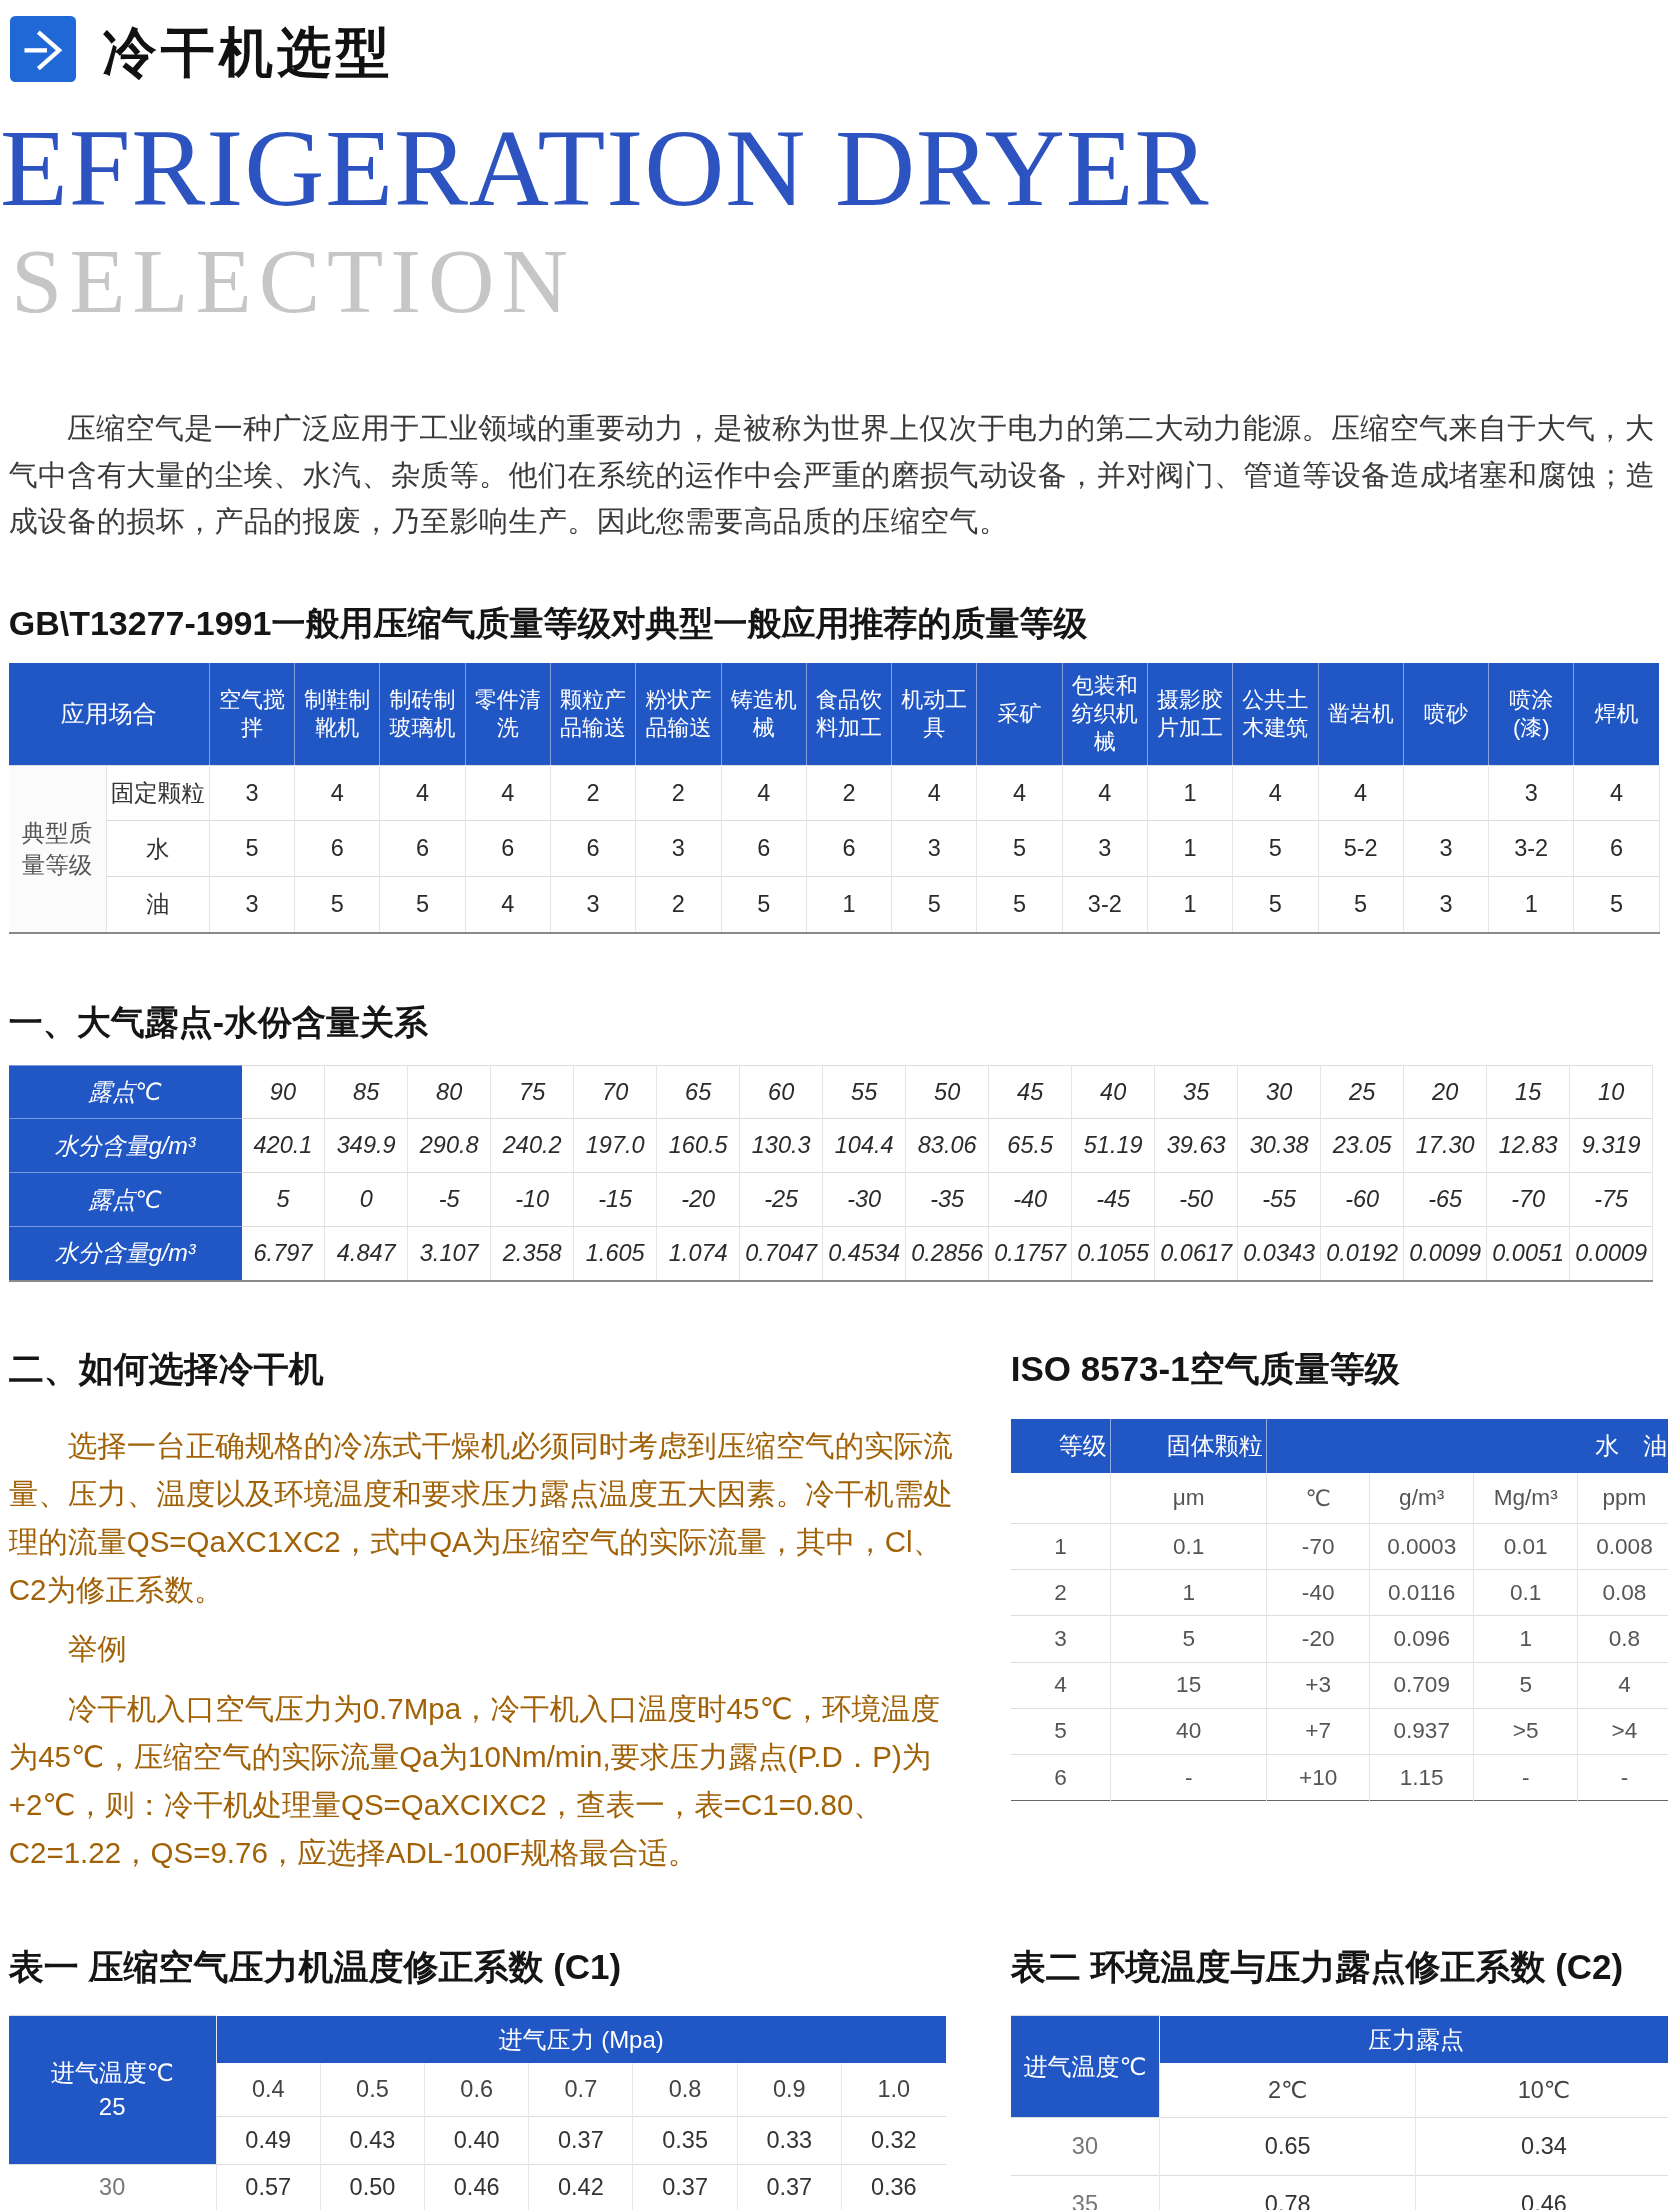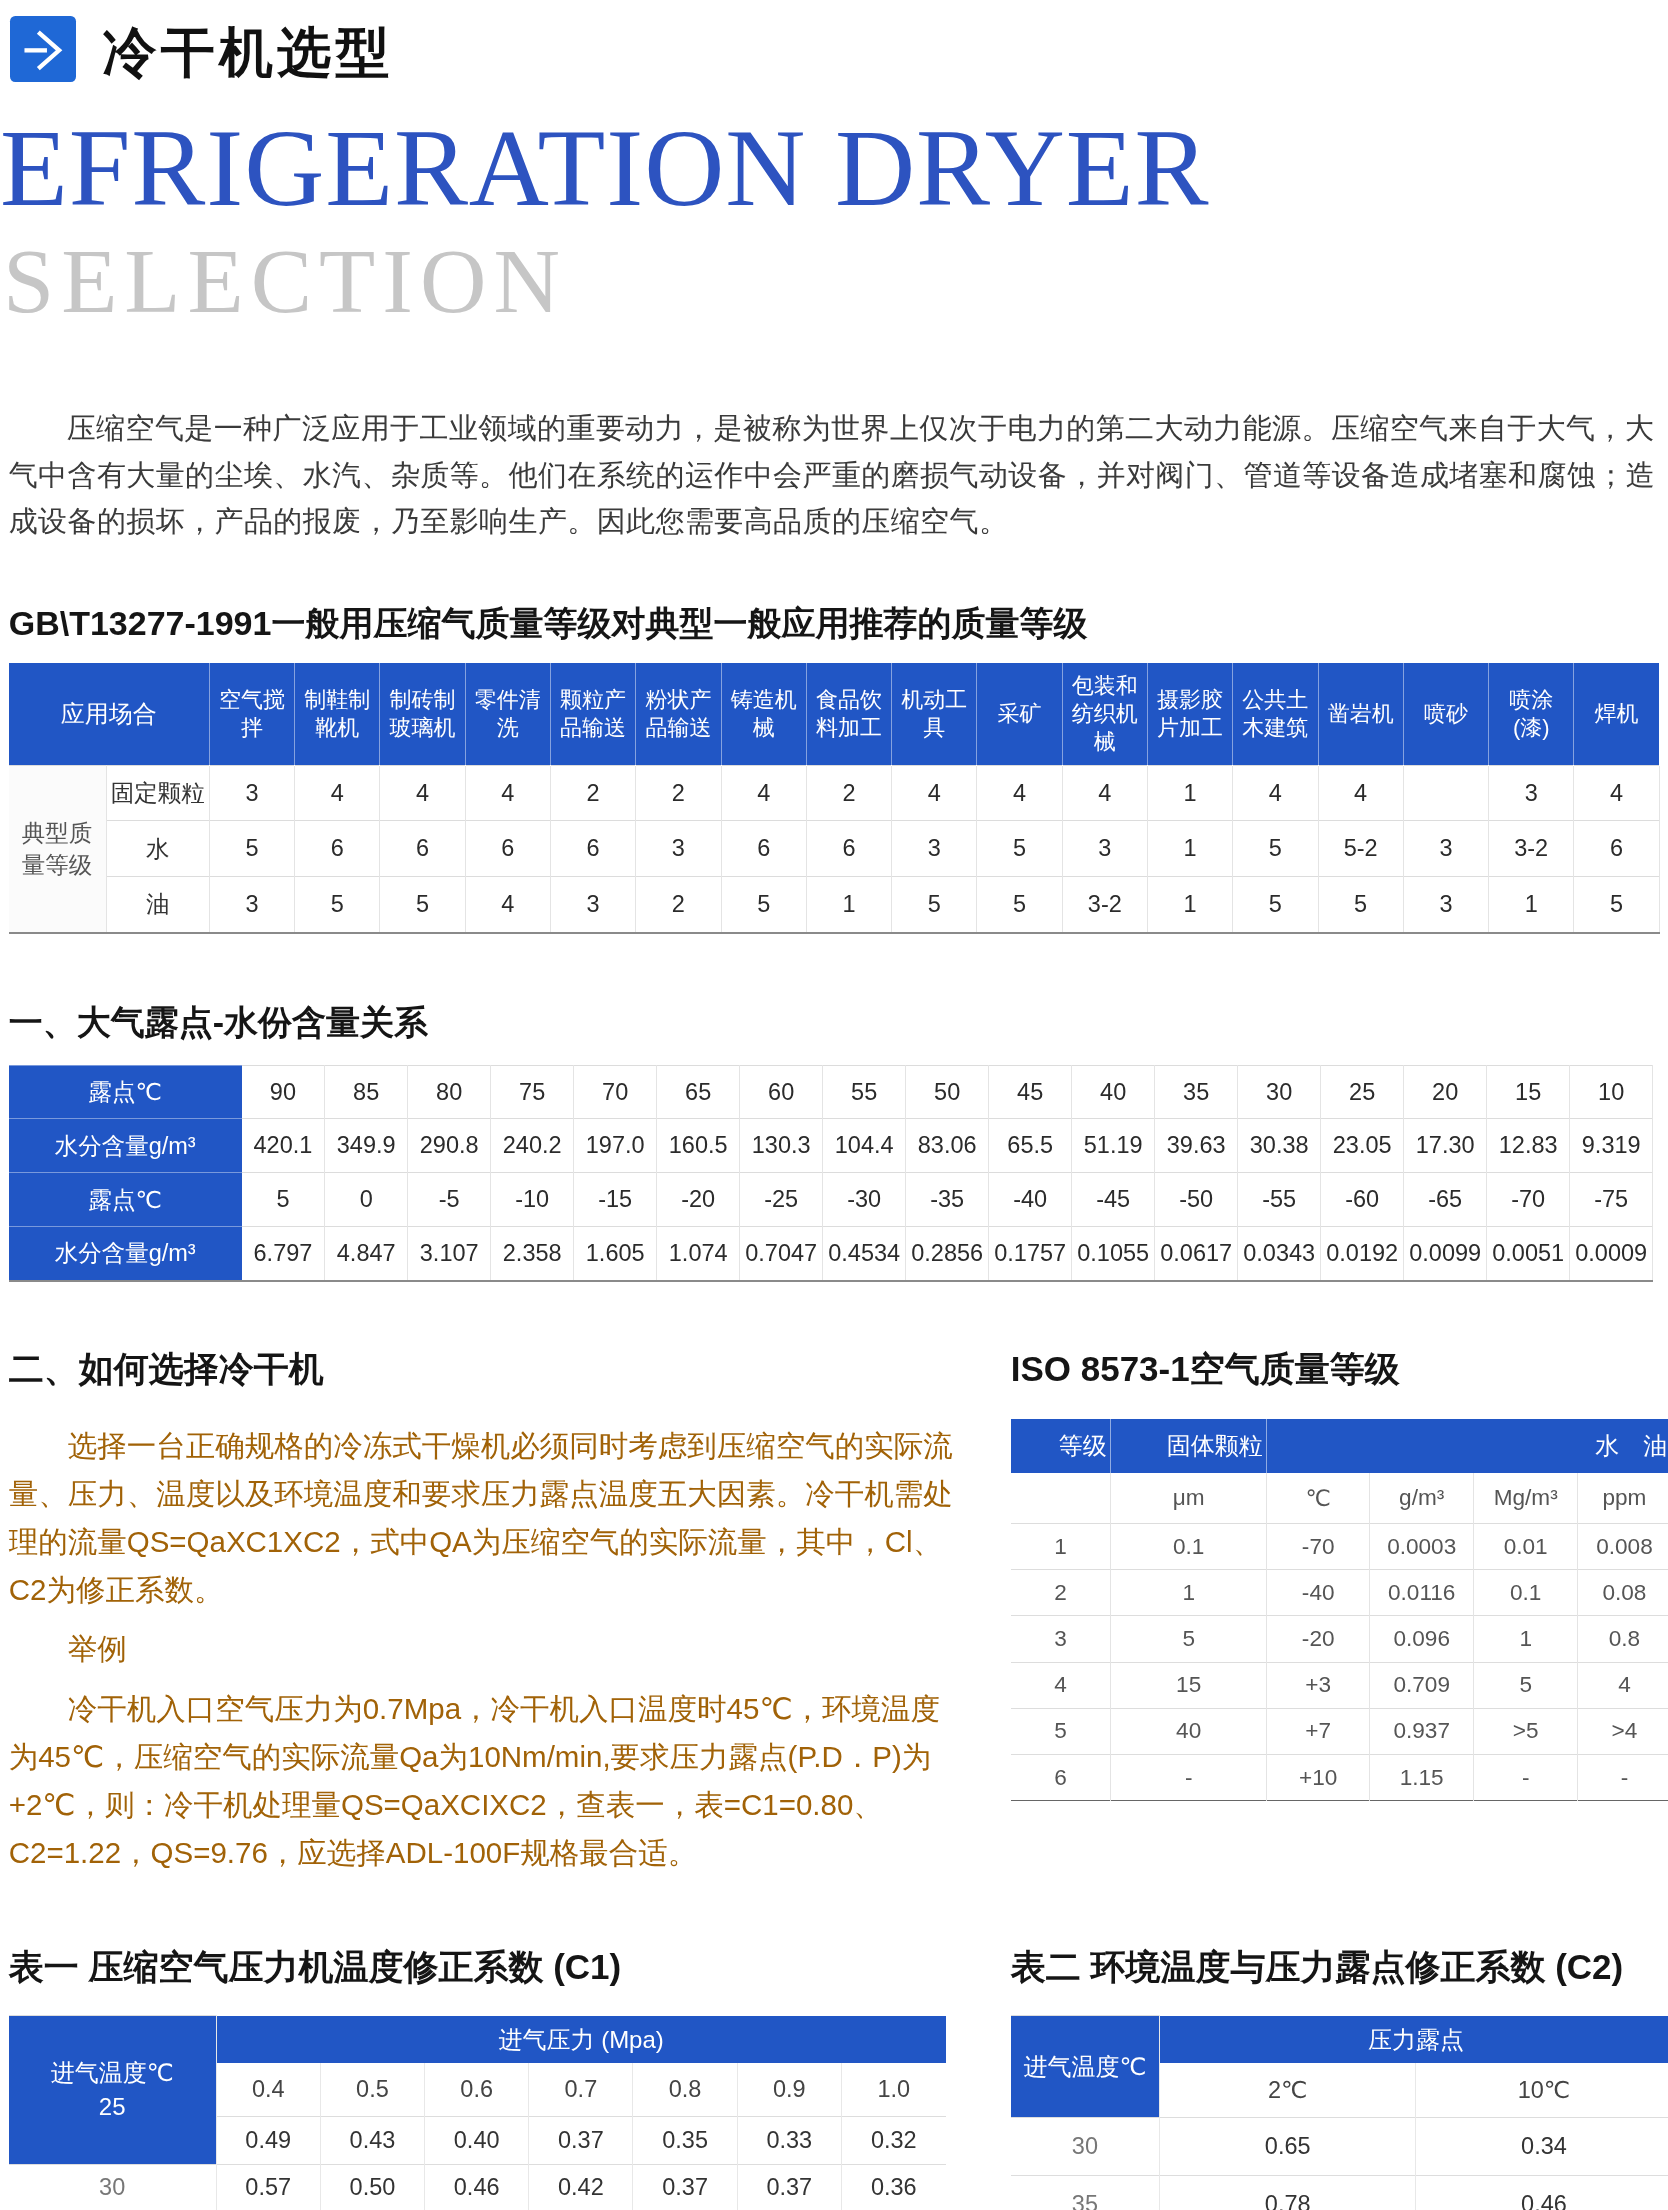--- a/index.html
+++ b/index.html
@@ -5,40 +5,40 @@
   html,body{margin:0;padding:0;background:#fff;}
   body{width:1669px;min-height:2211px;font-family:"Liberation Sans","DejaVu Sans",sans-serif;color:#222;}
   .page{position:relative;width:1669px;overflow:hidden;}
 
   
   .doc-header{display:flex;align-items:center;margin:8.7px 0 0 10.4px;}
   .arrow-badge{width:66px;height:66px;background:#1f68d6;border-radius:5.2px;display:flex;align-items:center;justify-content:center;flex:0 0 auto;}
   .doc-header h1{font-size:54px;font-weight:700;color:#111;margin:8px 0 0 26px;letter-spacing:4.3px;}
 
   .title-en1{font-family:"Liberation Serif","DejaVu Serif",serif;color:#2d53c0;font-size:111px;line-height:1.0;margin:22.6px 0 0 0;letter-spacing:0.9px;white-space:nowrap;}
-  .title-en2{font-family:"Liberation Serif","DejaVu Serif",serif;color:#c6c6c6;font-size:92px;line-height:1.0;margin:12px 0 0 3px;letter-spacing:7px;}
+  .title-en2{font-family:"Liberation Serif","DejaVu Serif",serif;color:#c6c6c6;font-size:92px;line-height:1.0;margin:12px 0 0 11px;letter-spacing:7px;}
 
   .intro{font-size:29px;line-height:1.6;color:#3a3a3a;text-indent:2em;margin:78px 12px 0 8.7px;letter-spacing:0.4px;}
 
   .tbl-title{font-size:34px;font-weight:700;color:#151515;margin:57px 0 15.6px 8.7px;}
   .sec-title{font-size:35px;font-weight:700;color:#151515;margin:0 0 0 0;}
 
   table{border-collapse:collapse;table-layout:fixed;}
   td,th{text-align:center;vertical-align:middle;word-break:break-all;}
 
   
   .gb{width:1651px;margin-left:8.7px;border-bottom:2.6px solid #8a8a8a;}
   .gb thead th{background:#2156c5;color:#fff;font-weight:400;font-size:22px;line-height:1.28;padding:8.7px 2.6px;border-right:0.9px solid rgba(255,255,255,.45);}
   .gb thead th.corner{font-size:24px;}
   .gb tbody td{font-size:23.5px;color:#2b2b2b;padding:11.3px 2.6px;border-right:0.9px solid #e4e4e4;border-top:0.9px solid #dcdcdc;background:#fff;}
   .gb tbody td.group{color:#555;font-size:23.5px;background:#fbfbfb;}
   .gb tbody td.rowlabel{color:#333;}
 
   
-  .dew{width:1417px;margin:19px 0 0 8.7px;border-top:1.7px solid #bdbdbd;border-bottom:2.6px solid #8a8a8a;}
+  .dew{width:1417px;margin:19px 0 0 8.7px;border-top:1.7px solid #bdbdbd;border-bottom:2.6px solid #8a8a8a;font-style:italic;}
   .dew th{background:#2156c5;color:#fff;font-weight:400;font-size:23.5px;padding:10.4px 3.5px;border-top:0.9px solid rgba(255,255,255,.4);text-align:center;}
   .dew td{font-size:23.5px;color:#2b2b2b;padding:10.4px 1.7px;border-right:0.9px solid #e4e4e4;border-top:0.9px solid #dcdcdc;background:#fff;}
 
   
   .two-col{display:flex;margin:64px 12px 0 8.7px;gap:46px;align-items:flex-start;}
   .col-left{flex:0 0 956px;}
   .col-right{flex:1;}
   .body-text{font-size:29.5px;line-height:1.62;color:#a16207;text-indent:2em;margin:12px 0 0 0;}
   .body-text.first{margin-top:29.5px;}
 

